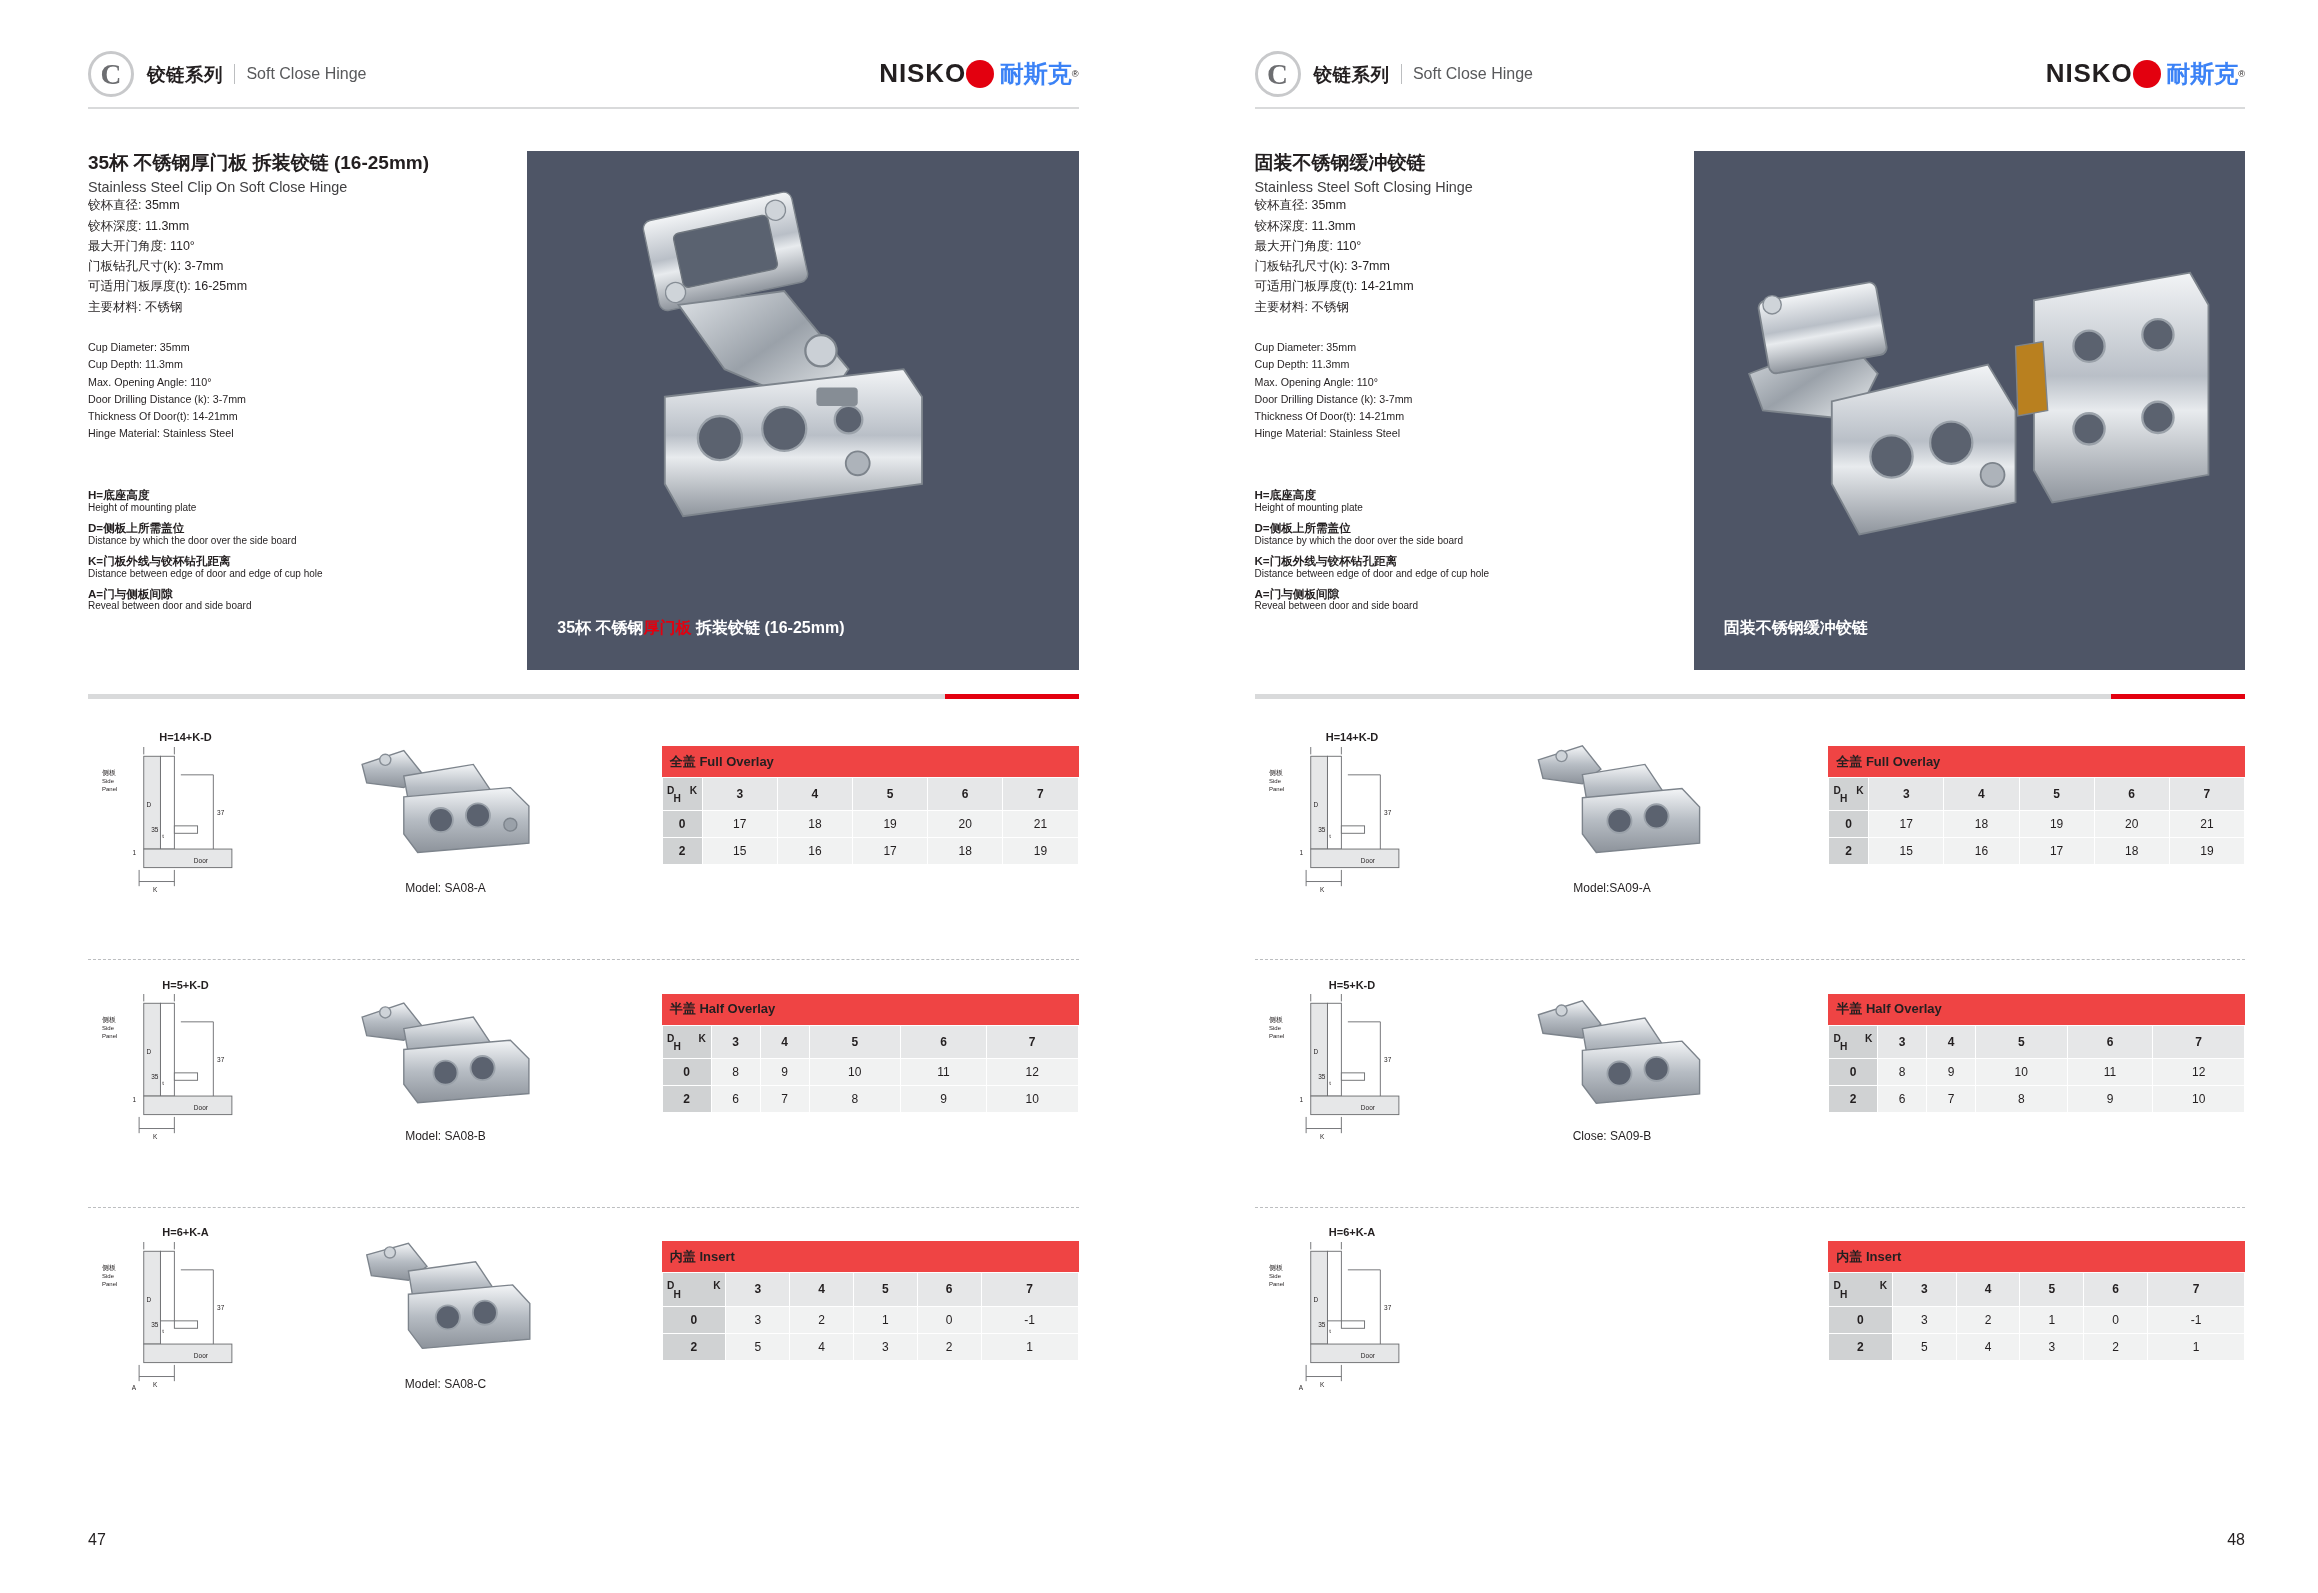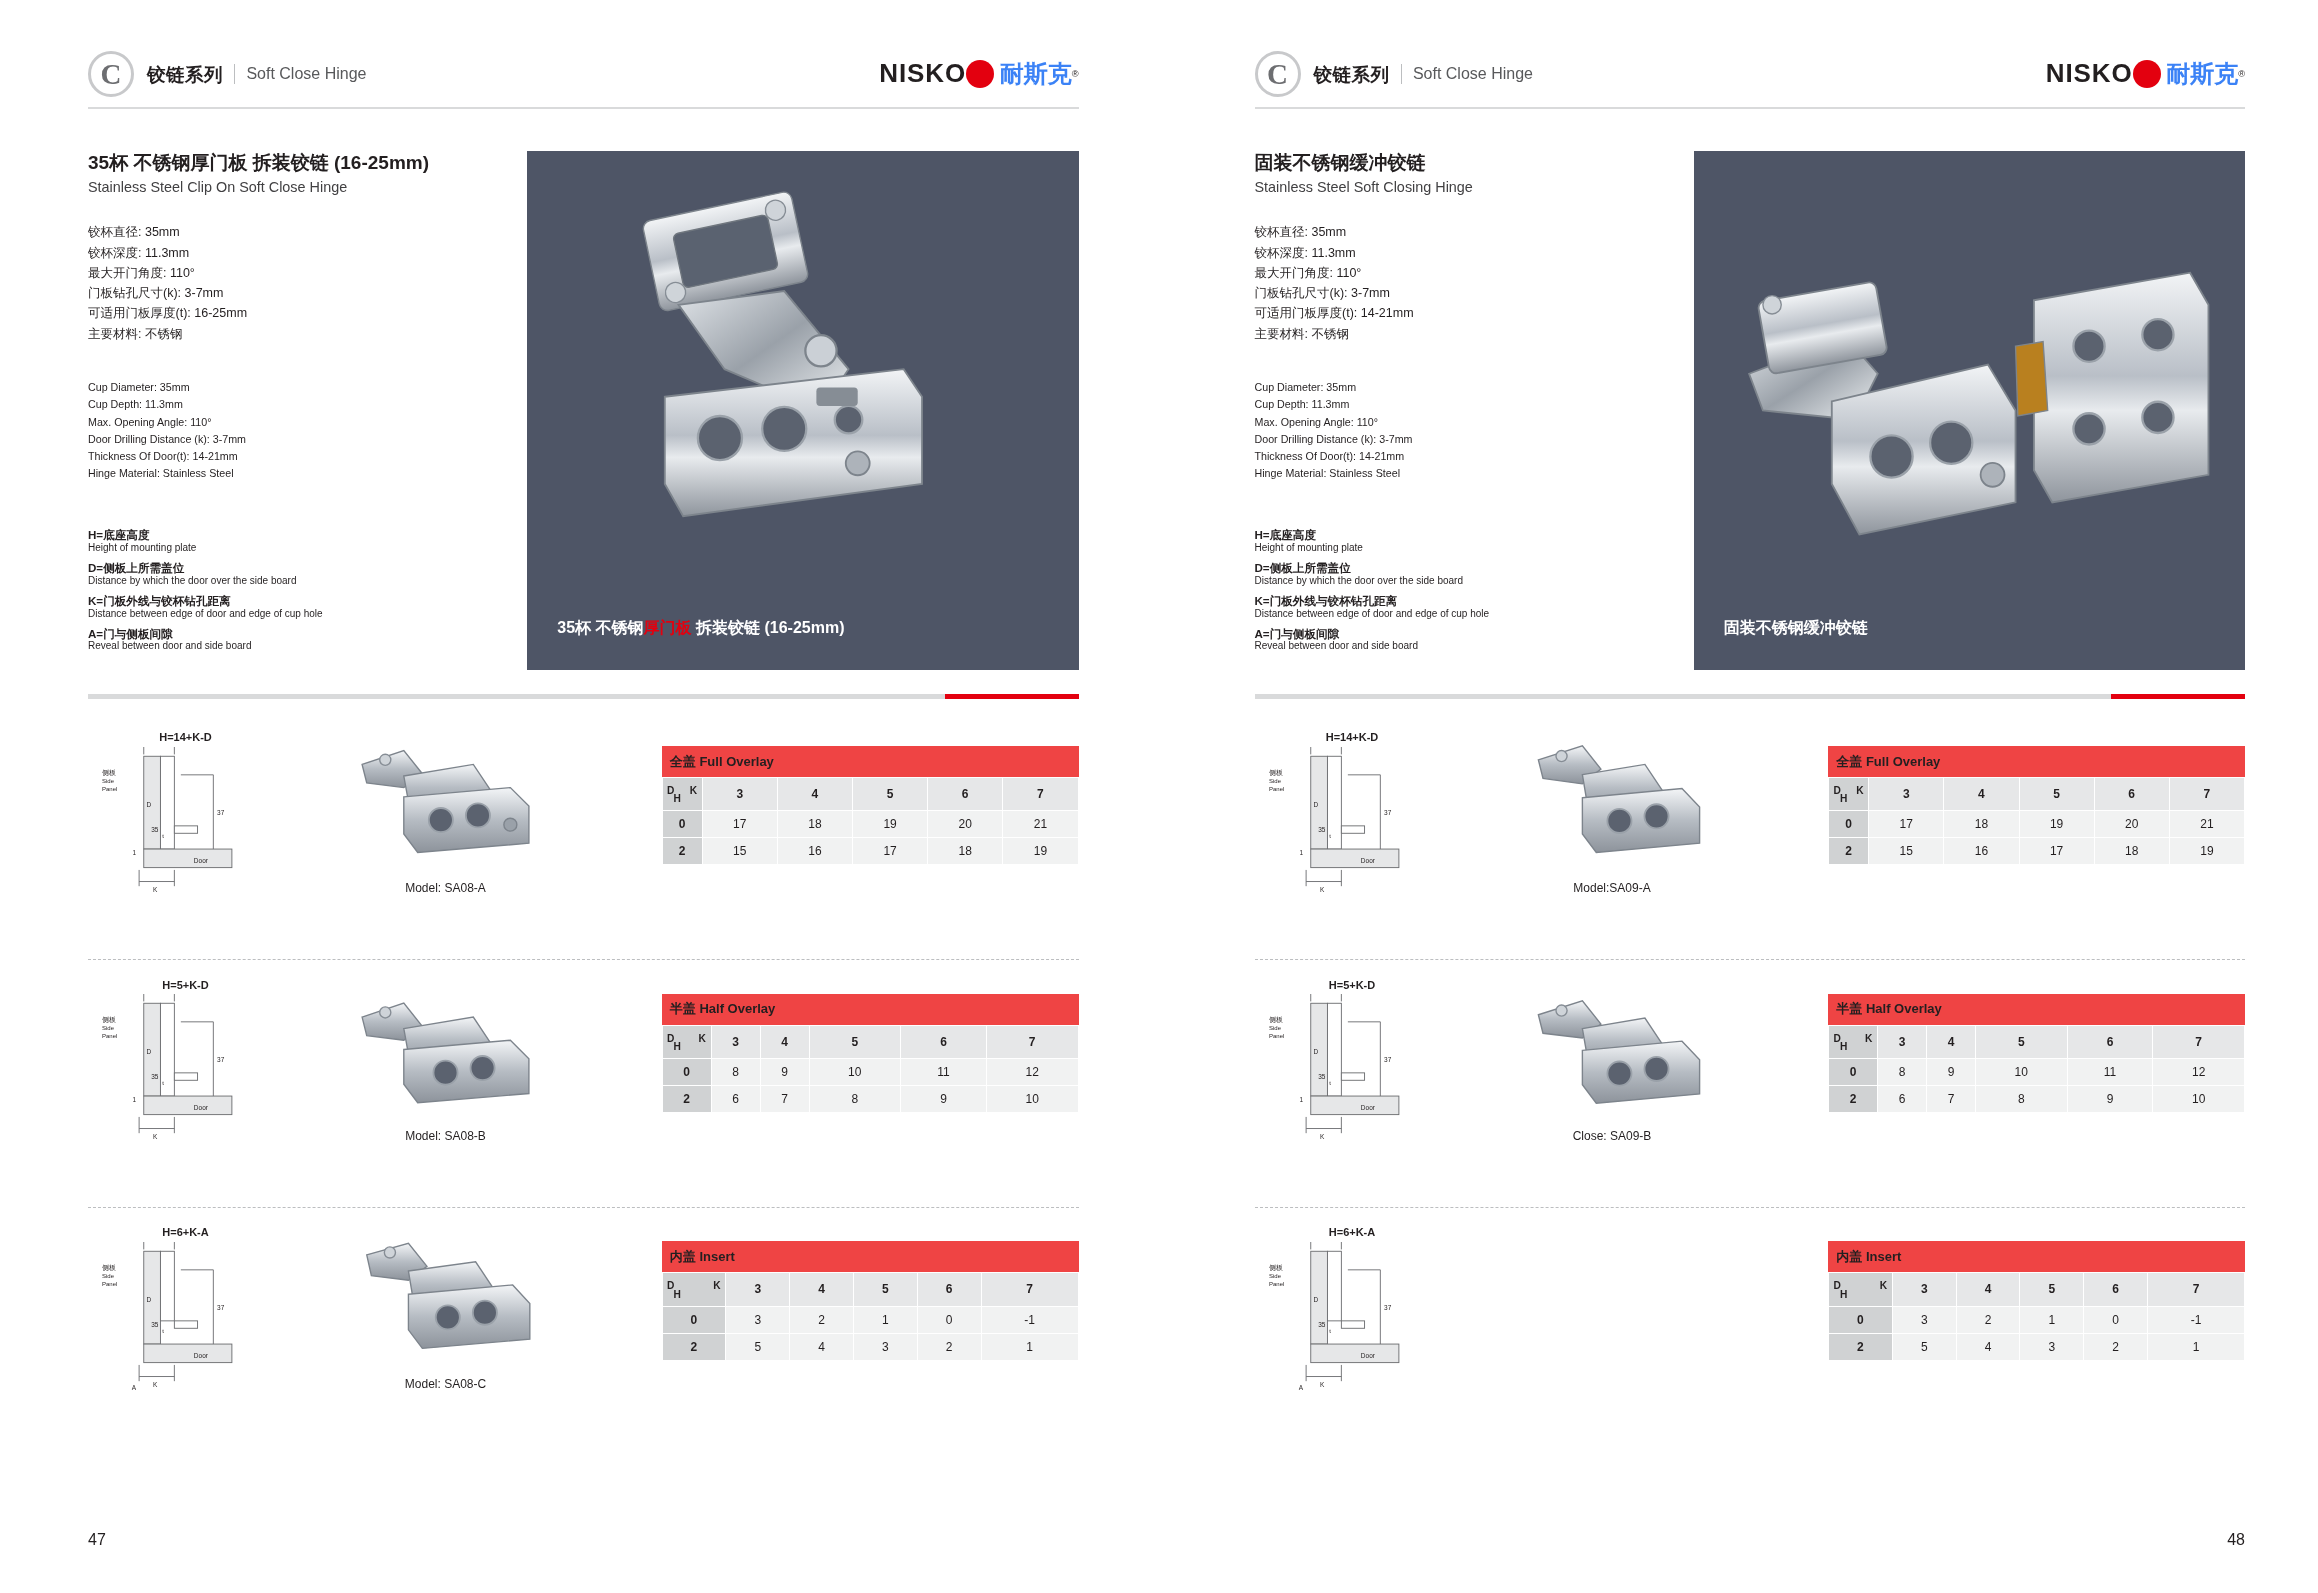--- a/index.html
+++ b/index.html
@@ -21,22 +21,22 @@
   .brand{position:absolute;right:0;top:6.5px;display:flex;align-items:center;}
   .brand .bmark{width:28px;height:28px;border-radius:50%;background:#e3000f;margin-right:0;display:inline-block;}
   .brand-txt{font-size:26px;font-weight:bold;letter-spacing:0.9px;color:#231f20;}
   .brand-cn{font-size:24px;font-weight:bold;color:#3b82f6;margin-left:5.6px;font-family:Liberation Serif, serif;}
   .brand-reg{font-size:9.3px;vertical-align:super;}
   
   .prod{display:flex;margin:30px 88px 0 88px;}
   .prod-left{width:431px;}
   .p-title-cn{font-size:19px;font-weight:bold;line-height:1.25;}
   .p-title-en{font-size:14.4px;color:#414042;margin-top:4.6px;}
-  .spec-cn{margin-top:27px;font-size:12.5px;line-height:1.62;color:#231f20;}
-  .spec-en{margin-top:35px;font-size:10.7px;line-height:1.62;color:#231f20;}
+  .spec-cn{font-size:12.5px;line-height:1.62;color:#231f20;}
+  .spec-en{margin-top:22px;font-size:10.7px;line-height:1.62;color:#231f20;}
   .legend{margin-top:45px;}
   .legend .lg-cn{font-size:11.6px;font-weight:bold;line-height:1.2;}
   .legend .lg-en{font-size:10px;color:#231f20;line-height:1.25;margin-bottom:6.5px;}
   .photo{flex:1;margin-left:8.3px;position:relative;background:#4e5566;height:519px;overflow:hidden;}
   .photo .cap{position:absolute;left:30px;bottom:31px;color:#fff;font-size:16px;font-weight:bold;}
   .photo .cap .red{color:#e3000f;}
   
   .hinge-svg{position:absolute;inset:0;width:100%;height:100%;}
   
   .divider{margin:24px 88px 0 88px;height:4.6px;background:#d9dadb;position:relative;}

